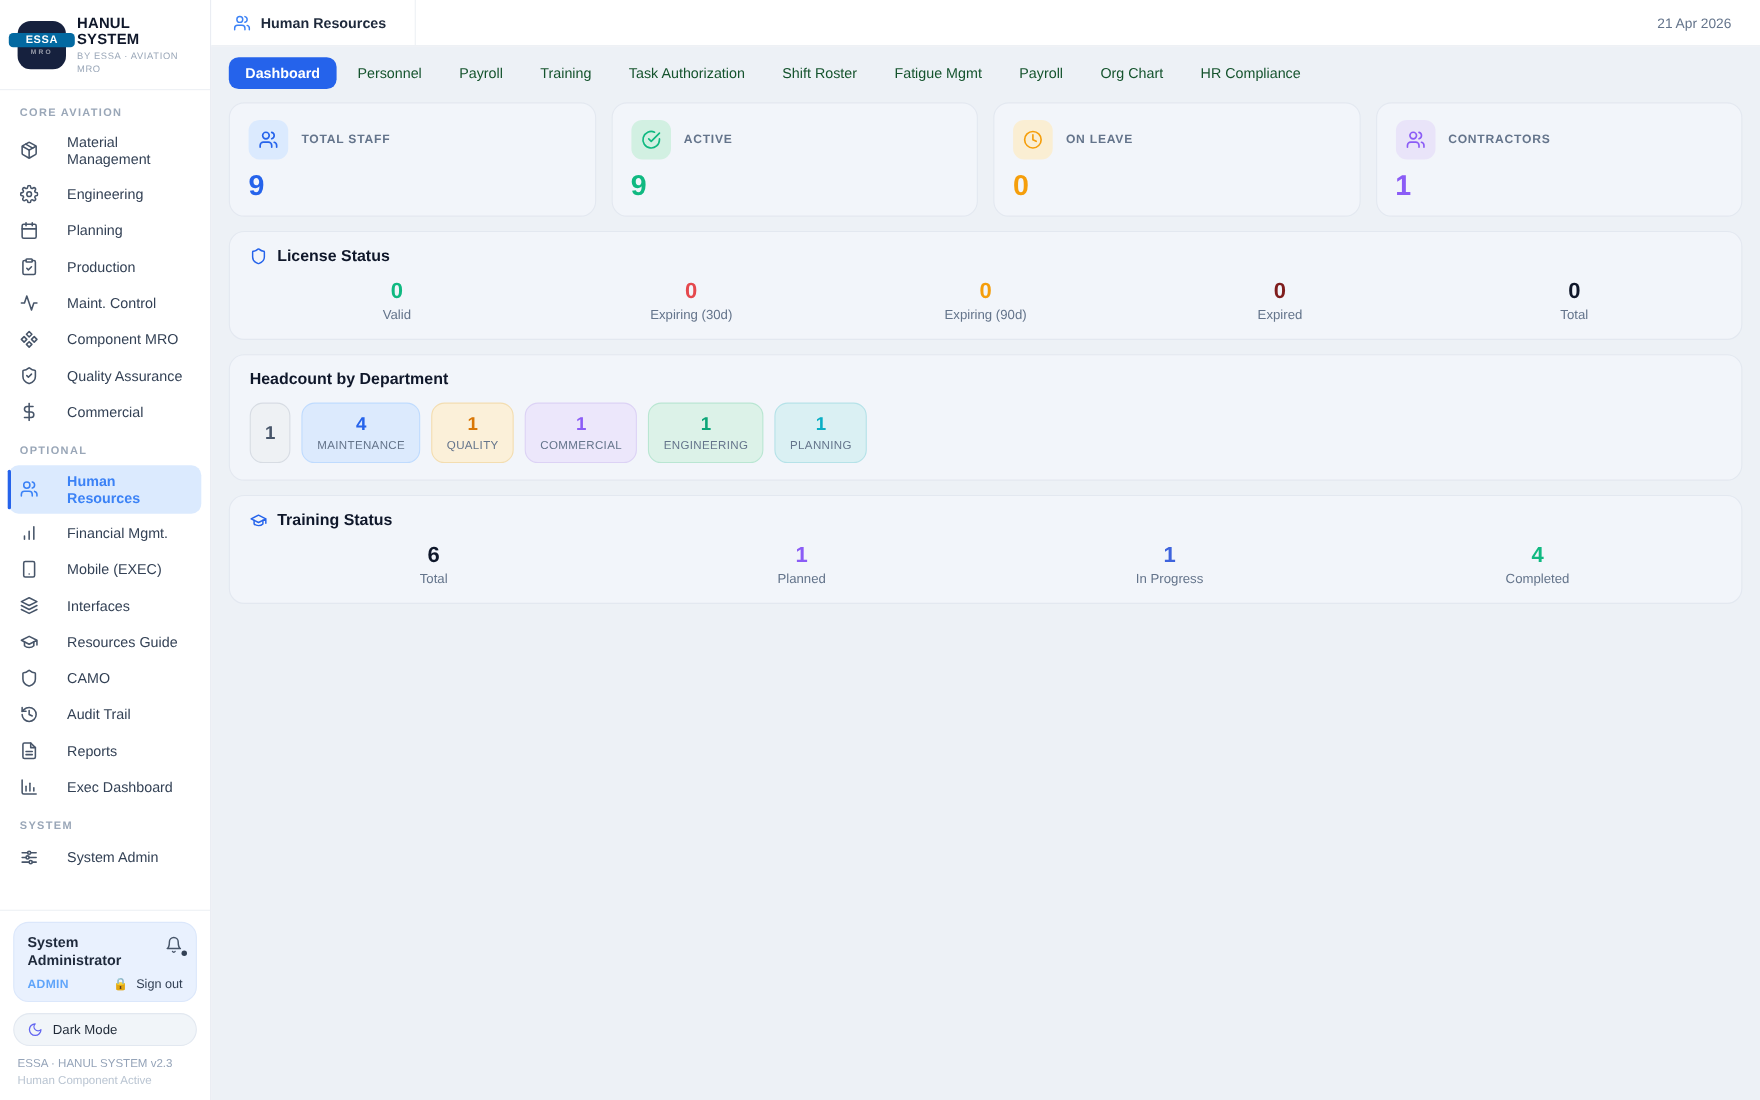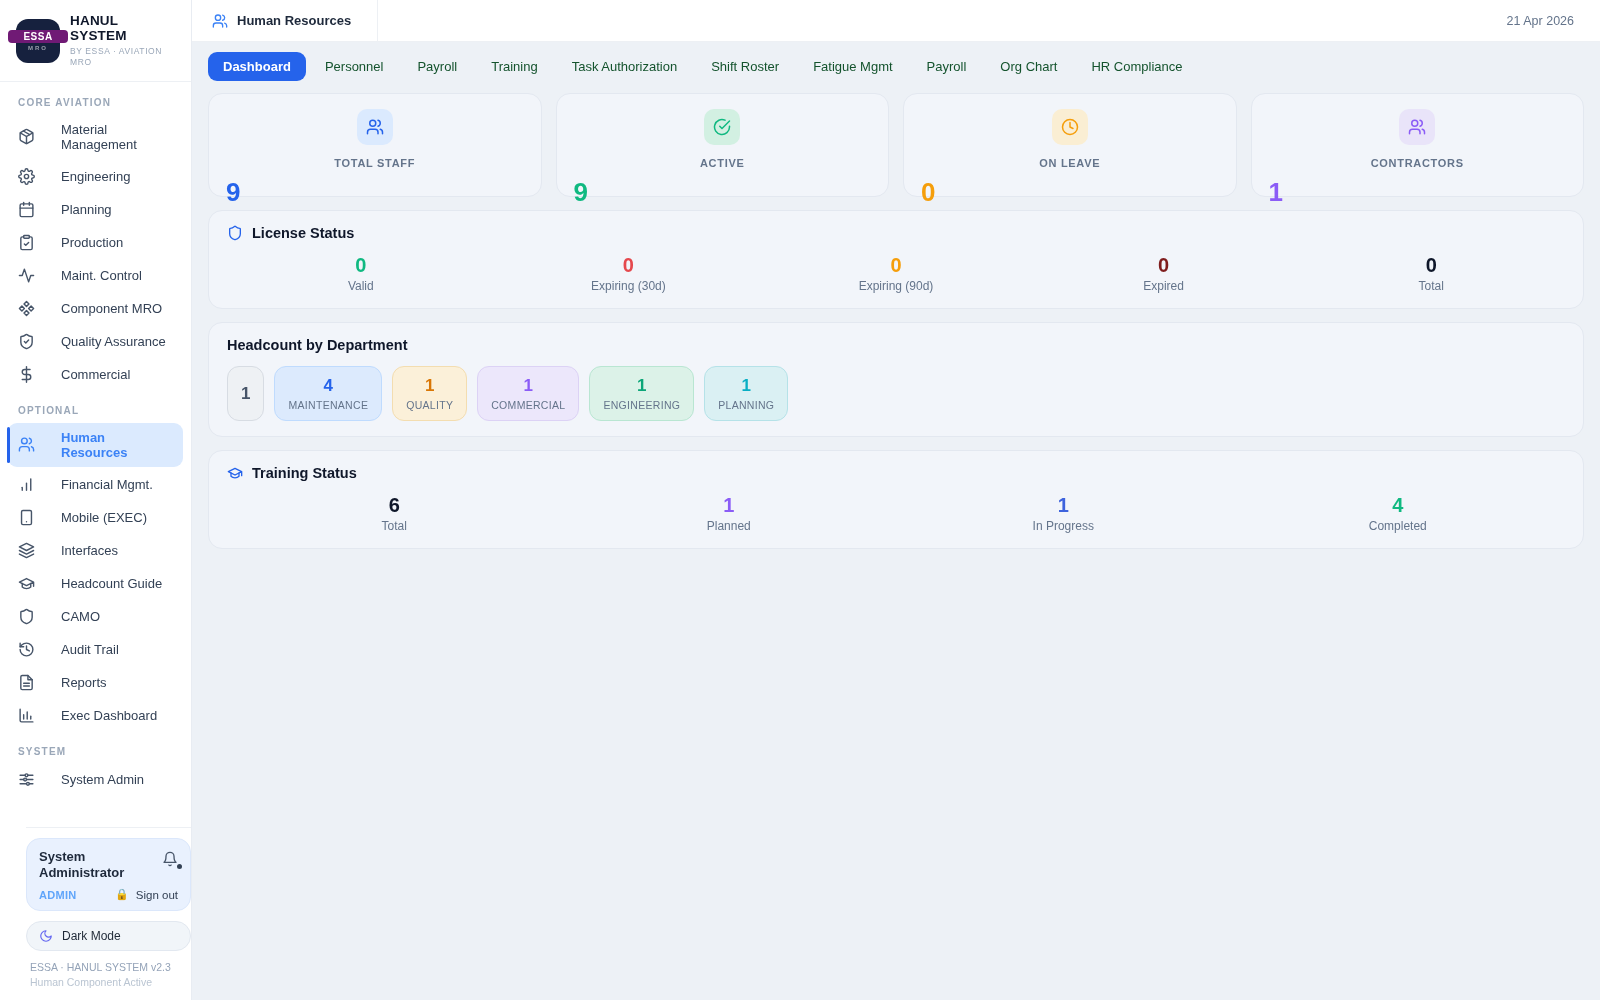--- a/index.html
+++ b/index.html
@@ -15,39 +15,39 @@
     width: 192px; min-width: 192px; height: 1000px;
     background: #ffffff; border-right: 1px solid #e8ecf2;
     display: flex; flex-direction: column;
   }
   .logo-row { display: flex; align-items: center; gap: 10px; padding: 13px 14px 12px 16px; }
   .logo-box {
     width: 44px; height: 44px; border-radius: 12px; background: #16213e;
     display: flex; flex-direction: column; align-items: center; justify-content: center; gap: 2px;
     flex-shrink: 0;
   }
-  .logo-essa { background: #701a75; color: #fff; font-size: 10px; font-weight: bold; padding: 1px 15px; border-radius: 4px; letter-spacing: .5px; }
+  .logo-essa { background: #0369a1; color: #fff; font-size: 10px; font-weight: bold; padding: 1px 15px; border-radius: 4px; letter-spacing: .5px; }
   .logo-mro { color: rgba(255,255,255,.55); font-size: 6px; font-weight: bold; letter-spacing: 2px; }
   .brand-title { font-size: 13.5px; font-weight: 800; color: #0f172a; letter-spacing: .2px; }
   .brand-sub { font-size: 8.5px; color: #9aa7b8; letter-spacing: .6px; margin-top: 3px; line-height: 1.35; }
   .side-divider { border-top: 1px solid #edf0f4; margin: 0 0 2px 0; }
   .side-scroll { flex: 1; }
   .section-label { font-size: 10px; font-weight: 700; color: #9aa7b8; letter-spacing: 1.2px; padding: 13px 18px 5px; }
   .side-item {
     display: flex; align-items: center; gap: 26px;
     margin: 2px 8px; padding: 7px 10px; border-radius: 9px;
     font-size: 13px; color: #334155; cursor: pointer; position: relative;
   }
   .side-item svg { flex-shrink: 0; }
   .side-item.active { background: #dbeafe; color: #3b82f6; font-weight: 700; }
   .side-item.active::before {
     content: ""; position: absolute; left: -1px; top: 4px; bottom: 4px;
     width: 3px; border-radius: 4px; background: #2563eb;
   }
-  .sidebar-bottom { padding: 10px 0 12px; margin-left: 26px; }
+  .sidebar-bottom { padding: 10px 12px 12px; }
   .user-card {
     background: #e9f1fe; border: 1px solid #dbe7fb; border-radius: 14px;
     padding: 10px 12px 9px;
   }
   .user-top { display: flex; justify-content: space-between; align-items: flex-start; }
   .user-name { font-size: 13px; font-weight: 800; color: #1e293b; line-height: 1.18; width: 105px; }
   .bell-wrap { position: relative; margin-top: 2px; cursor: pointer; }
   .bell-dot { position: absolute; right: -4px; bottom: -2px; width: 5px; height: 5px; border-radius: 50%; background: #334155; }
   .user-bottom { display: flex; align-items: center; margin-top: 8px; font-size: 11px; }
   .user-role { color: #60a5fa; font-weight: 800; letter-spacing: .3px; flex: 1; }
@@ -79,21 +79,21 @@
     border: none; background: transparent; font-family: inherit;
     padding: 7px 15px; font-size: 13px; color: #14532d; border-radius: 9px; cursor: pointer;
   }
   .tab.active { background: #2563eb; color: #fff; font-weight: 700; }
   .content { padding: 3px 16px 16px; display: flex; flex-direction: column; gap: 13px; }
   .card {
     background: #f2f5fa; border: 1px solid #e3e8f0; border-radius: 14px;
   }
   .stat-row { display: grid; grid-template-columns: repeat(4, 1fr); gap: 14px; }
   .stat-card { padding: 15px 17px; height: 104px; }
-  .stat-head { display: flex; align-items: center; gap: 12px; flex-direction: column; }
+  .stat-head { display: flex; align-items: center; gap: 12px; }
   .icon-tile { width: 36px; height: 36px; border-radius: 10px; display: flex; align-items: center; justify-content: center; }
   .stat-label { font-size: 11px; font-weight: 600; color: #64748b; letter-spacing: .7px; }
   .stat-value { font-size: 26px; font-weight: 800; margin-top: 8px; }
   .panel { padding: 14px 18px 15px; }
   .panel-head { display: flex; align-items: center; gap: 9px; }
   .panel-title { font-size: 14.5px; font-weight: 800; color: #0f172a; }
   .metric-row { display: grid; margin-top: 13px; }
   .metric { text-align: center; }
   .metric-value { font-size: 20px; font-weight: 800; }
   .metric-label { font-size: 12px; color: #64748b; margin-top: 2px; }
@@ -216,21 +216,21 @@
           <polyline points="2 17 12 22 22 17"></polyline>
           <polyline points="2 12 12 17 22 12"></polyline>
         </svg>
         <span>Interfaces</span>
       </div>
       <div class="side-item">
         <svg width="17" height="17" viewBox="0 0 24 24" fill="none" stroke="#475569" stroke-width="2" stroke-linecap="round" stroke-linejoin="round" style="display:block">
           <path d="M22 10v6M2 10l10-5 10 5-10 5z"></path>
           <path d="M6 12v5c3 3 9 3 12 0v-5"></path>
         </svg>
-        <span>Headcount Guide</span>
+        <span>Resources Guide</span>
       </div>
       <div class="side-item">
         <svg width="17" height="17" viewBox="0 0 24 24" fill="none" stroke="#475569" stroke-width="2" stroke-linecap="round" stroke-linejoin="round" style="display:block">
           <path d="M20 13c0 5-3.5 7.5-7.66 8.95a1 1 0 0 1-.67-.01C7.5 20.5 4 18 4 13V6a1 1 0 0 1 1-1c2 0 4.5-1.2 6.24-2.72a1.17 1.17 0 0 1 1.52 0C14.51 3.81 17 5 19 5a1 1 0 0 1 1 1z"></path>
         </svg>
         <span>CAMO</span>
       </div>
       <div class="side-item">
         <svg width="17" height="17" viewBox="0 0 24 24" fill="none" stroke="#475569" stroke-width="2" stroke-linecap="round" stroke-linejoin="round" style="display:block">
           <path d="M3 12a9 9 0 1 0 9-9 9.75 9.75 0 0 0-6.74 2.74L3 8"></path>

